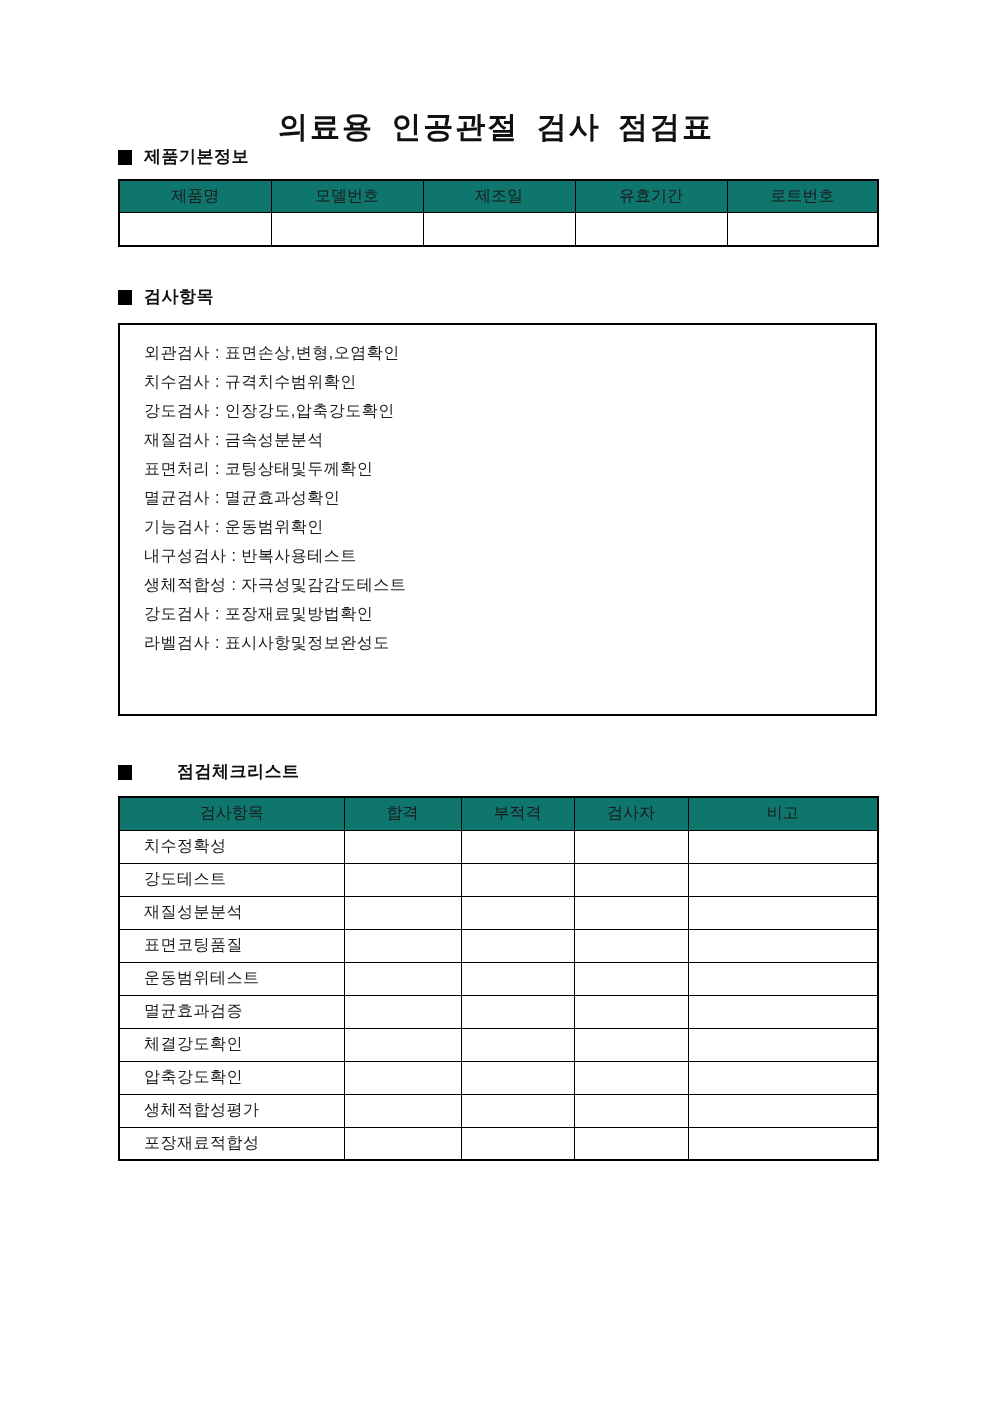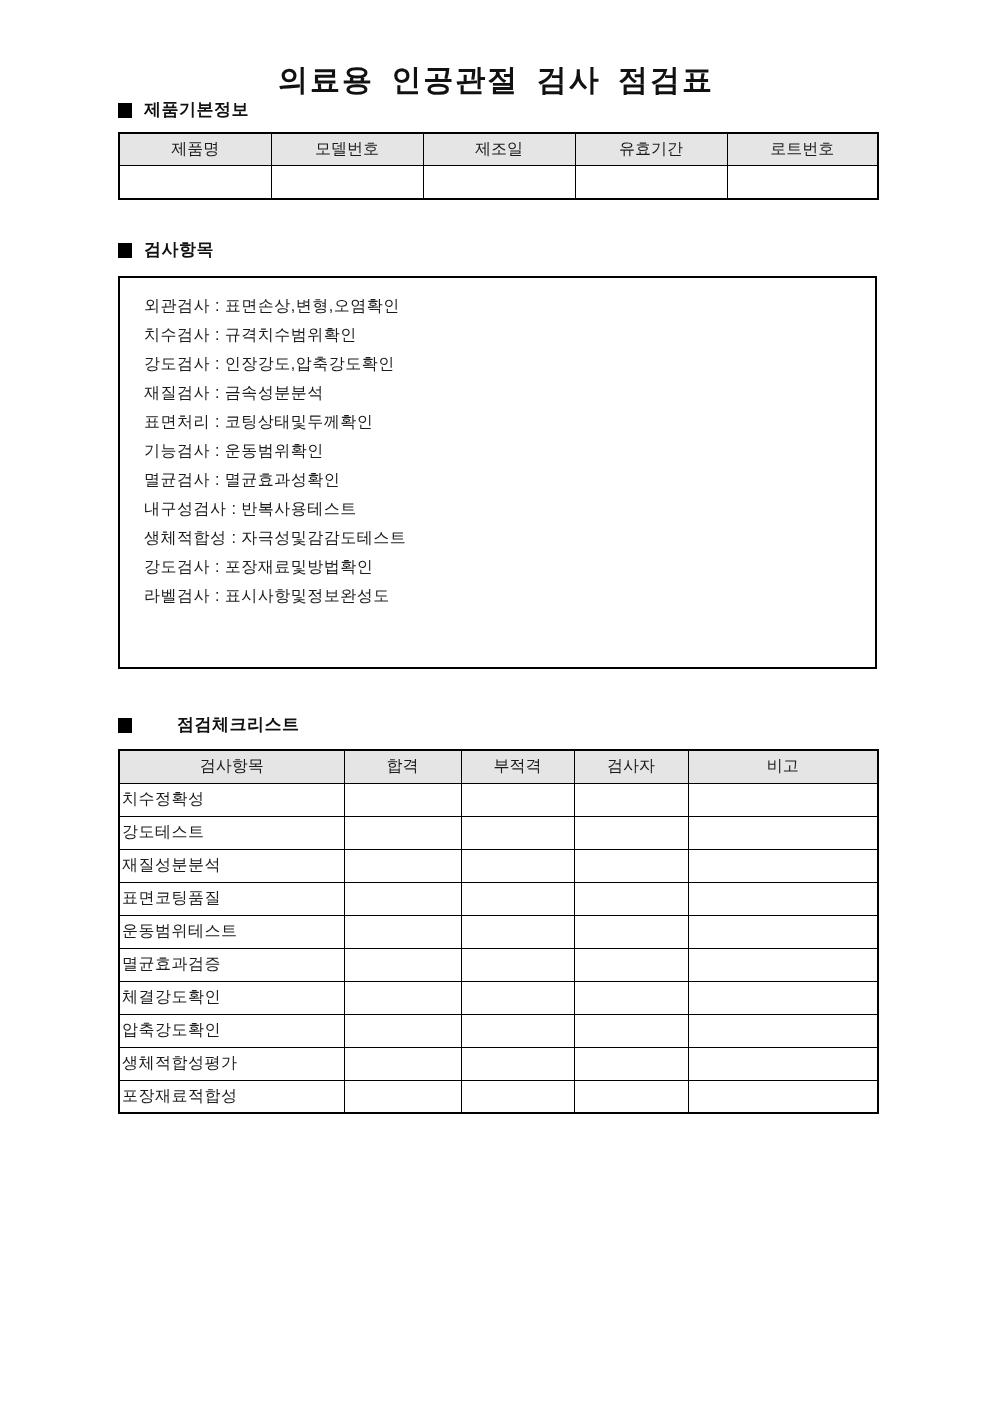--- a/index.html
+++ b/index.html
@@ -10,21 +10,21 @@
     color: #1a1a1a;
   }
   .page {
     position: relative;
     width: 992px;
     height: 1403px;
     background: #ffffff;
     overflow: hidden;
   }
   .doc-title {
-    padding-top: 62px;
+    padding-top: 109px;
     font-size: 30px;
     line-height: 36px;
     font-weight: bold;
     text-align: center;
     letter-spacing: 2px;
     word-spacing: 7px;
     color: #111;
   }
   .content {
     width: 759px;
@@ -58,21 +58,21 @@
     border: 2px solid #000;
   }
   th, td {
     border: 1px solid #000;
     font-size: 16px;
     font-weight: normal;
     overflow: hidden;
     white-space: nowrap;
   }
   thead th {
-    background: #e5e5e5;
+    background: #0f766e;
     text-align: center;
     vertical-align: middle;
     height: 32px;
   }
   .product-table { margin-top: 10px; }
   .product-table tbody td { height: 34px; background: #fff; }
 
   .items-box {
     margin-top: 14px;
     width: 759px;
@@ -87,21 +87,21 @@
     letter-spacing: 0.5px;
     white-space: nowrap;
     color: #1a1a1a;
   }
 
   .check-table { margin-top: 12px; }
   .check-table thead th { height: 33px; }
   .check-table tbody td { height: 33px; background: #fff; }
   .check-table tbody td.item-name {
     text-align: left;
-    padding-left: 2px;
+    padding-left: 24px;
     letter-spacing: 0.5px;
   }
 </style>
 </head>
 <body>
 
 <div class="page">
 
   <h1 class="doc-title">의료용 인공관절 검사 점검표</h1>
 
@@ -144,22 +144,22 @@
       <span class="marker"></span>
       <span>검사항목</span>
     </div>
 
     <div class="items-box">
       <div class="item-line">외관검사 : 표면손상,변형,오염확인</div>
       <div class="item-line">치수검사 : 규격치수범위확인</div>
       <div class="item-line">강도검사 : 인장강도,압축강도확인</div>
       <div class="item-line">재질검사 : 금속성분분석</div>
       <div class="item-line">표면처리 : 코팅상태및두께확인</div>
+      <div class="item-line">멸균검사 : 멸균효과성확인</div>
       <div class="item-line">기능검사 : 운동범위확인</div>
-      <div class="item-line">멸균검사 : 멸균효과성확인</div>
       <div class="item-line">내구성검사 : 반복사용테스트</div>
       <div class="item-line">생체적합성 : 자극성및감감도테스트</div>
       <div class="item-line">강도검사 : 포장재료및방법확인</div>
       <div class="item-line">라벨검사 : 표시사항및정보완성도</div>
     </div>
 
     <div class="section-heading sec3-heading">
       <span class="marker"></span>
       <span>점검체크리스트</span>
     </div>

